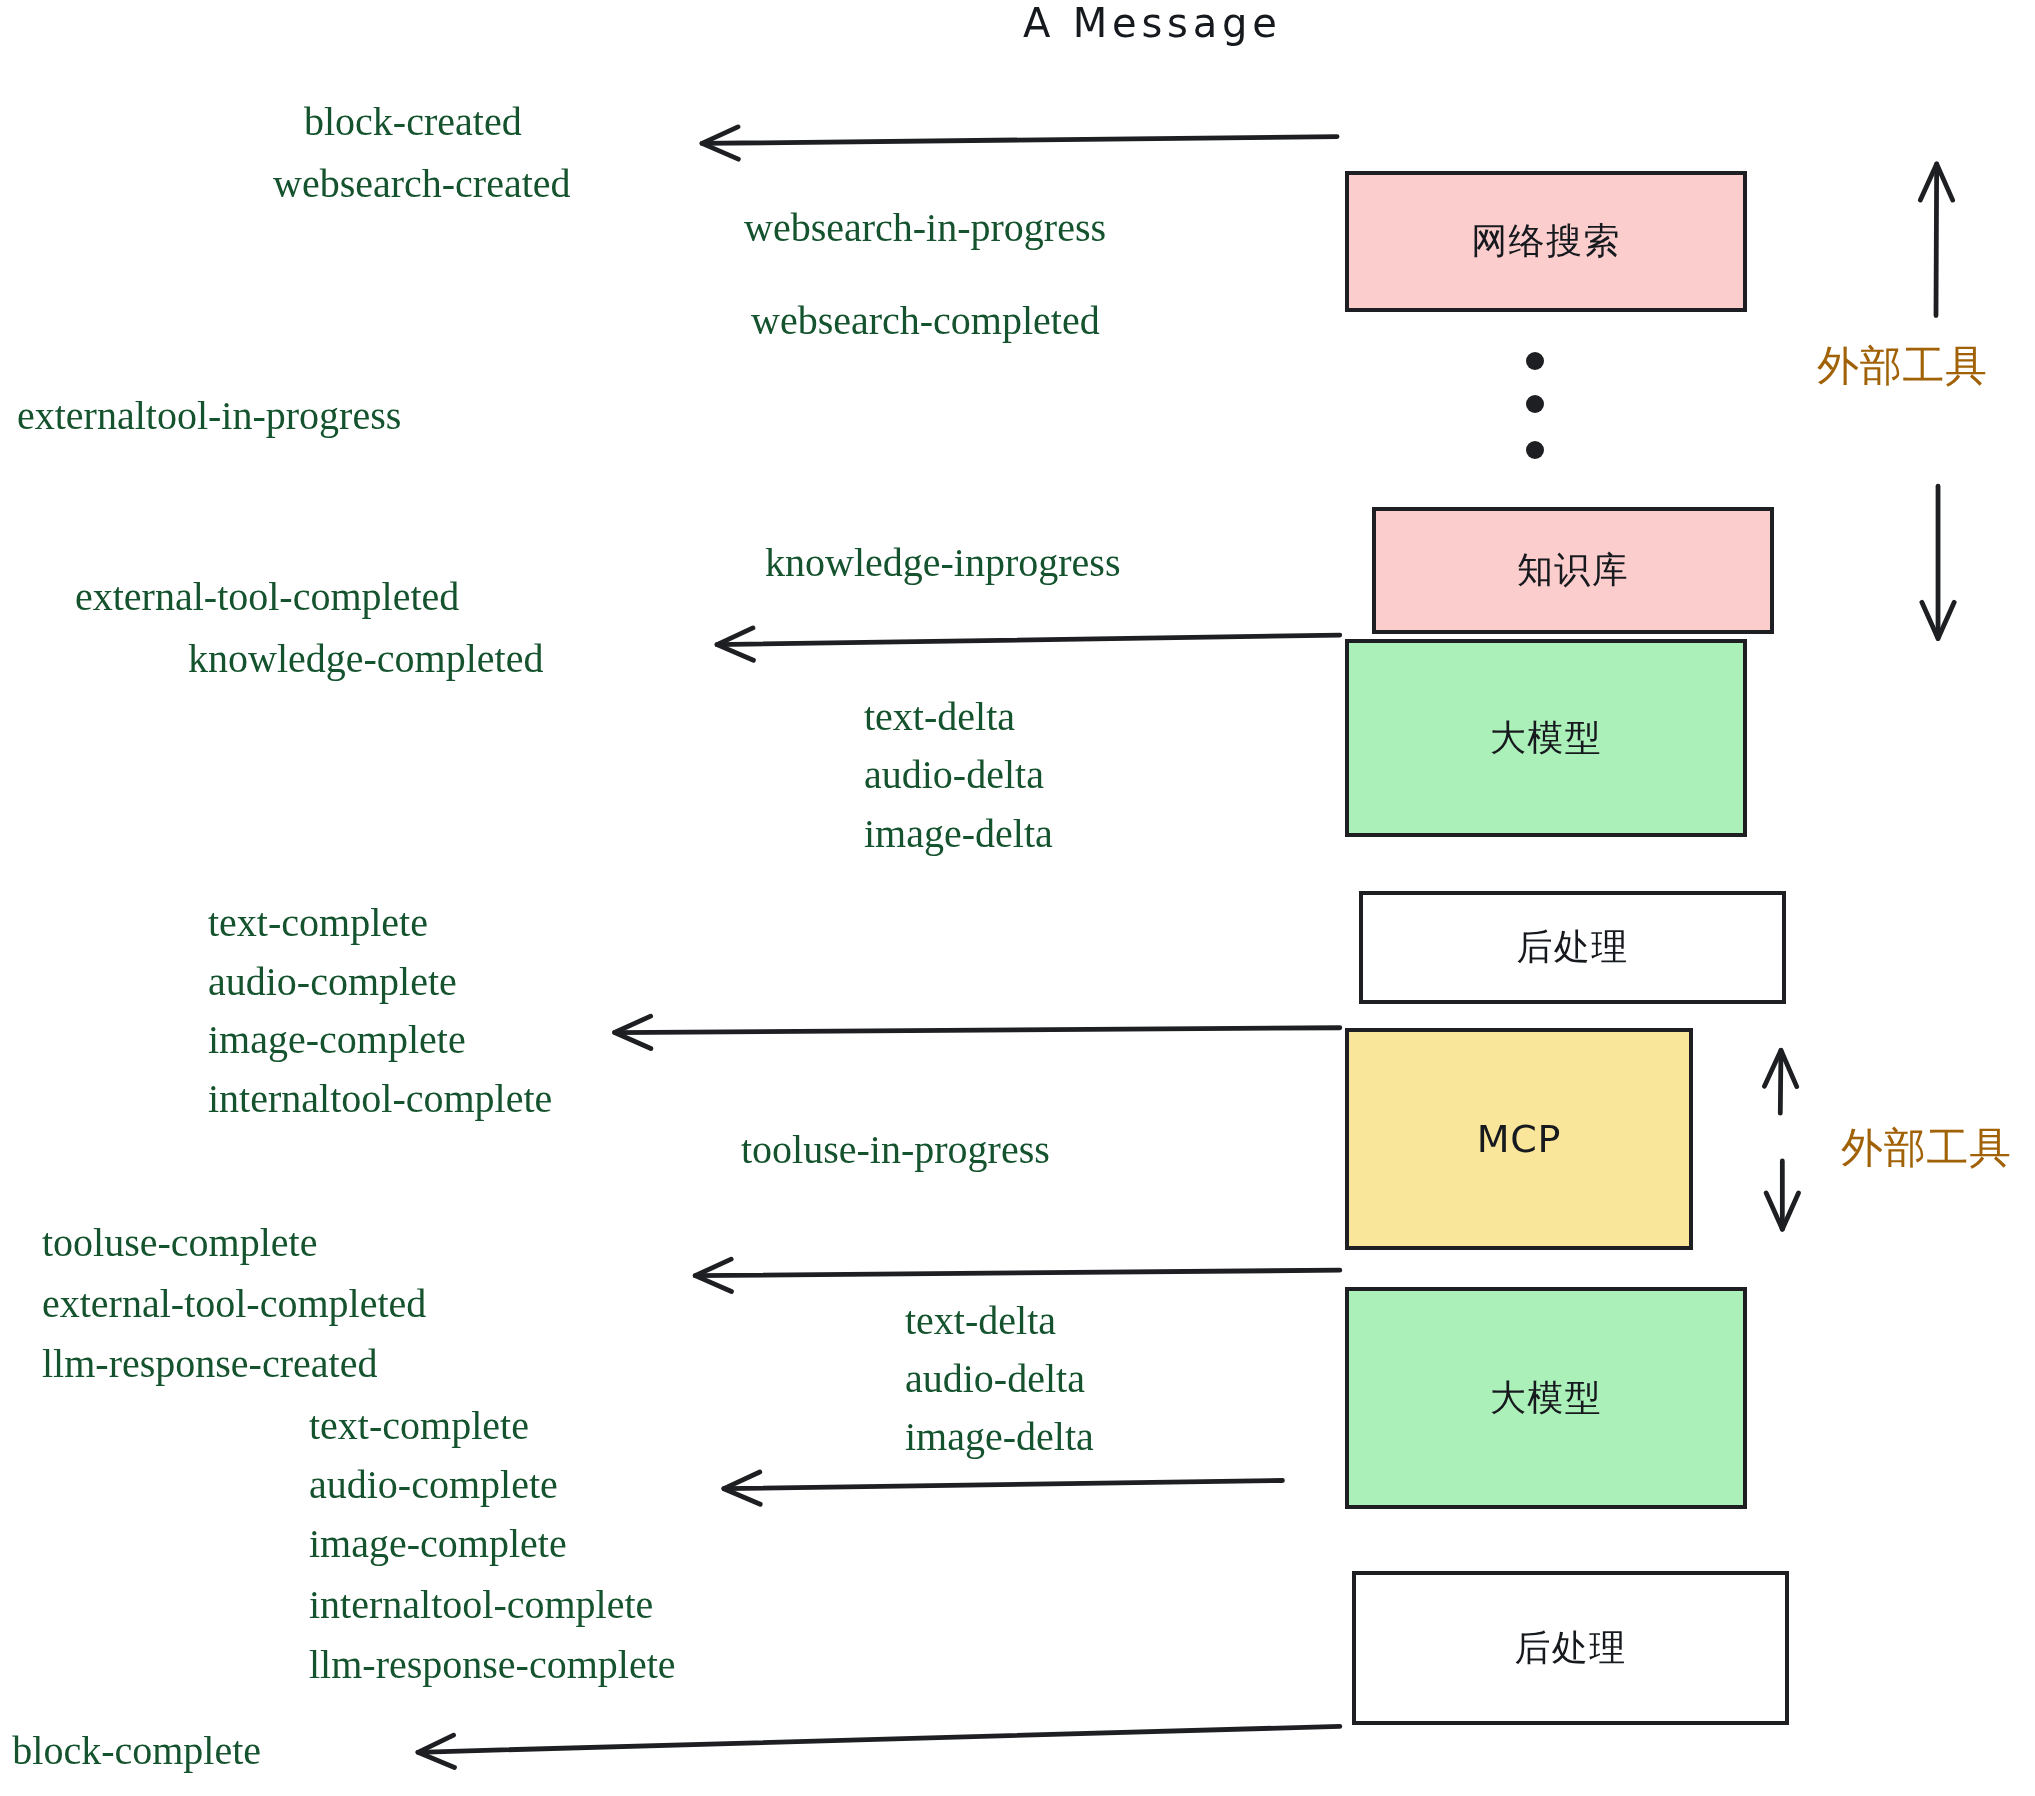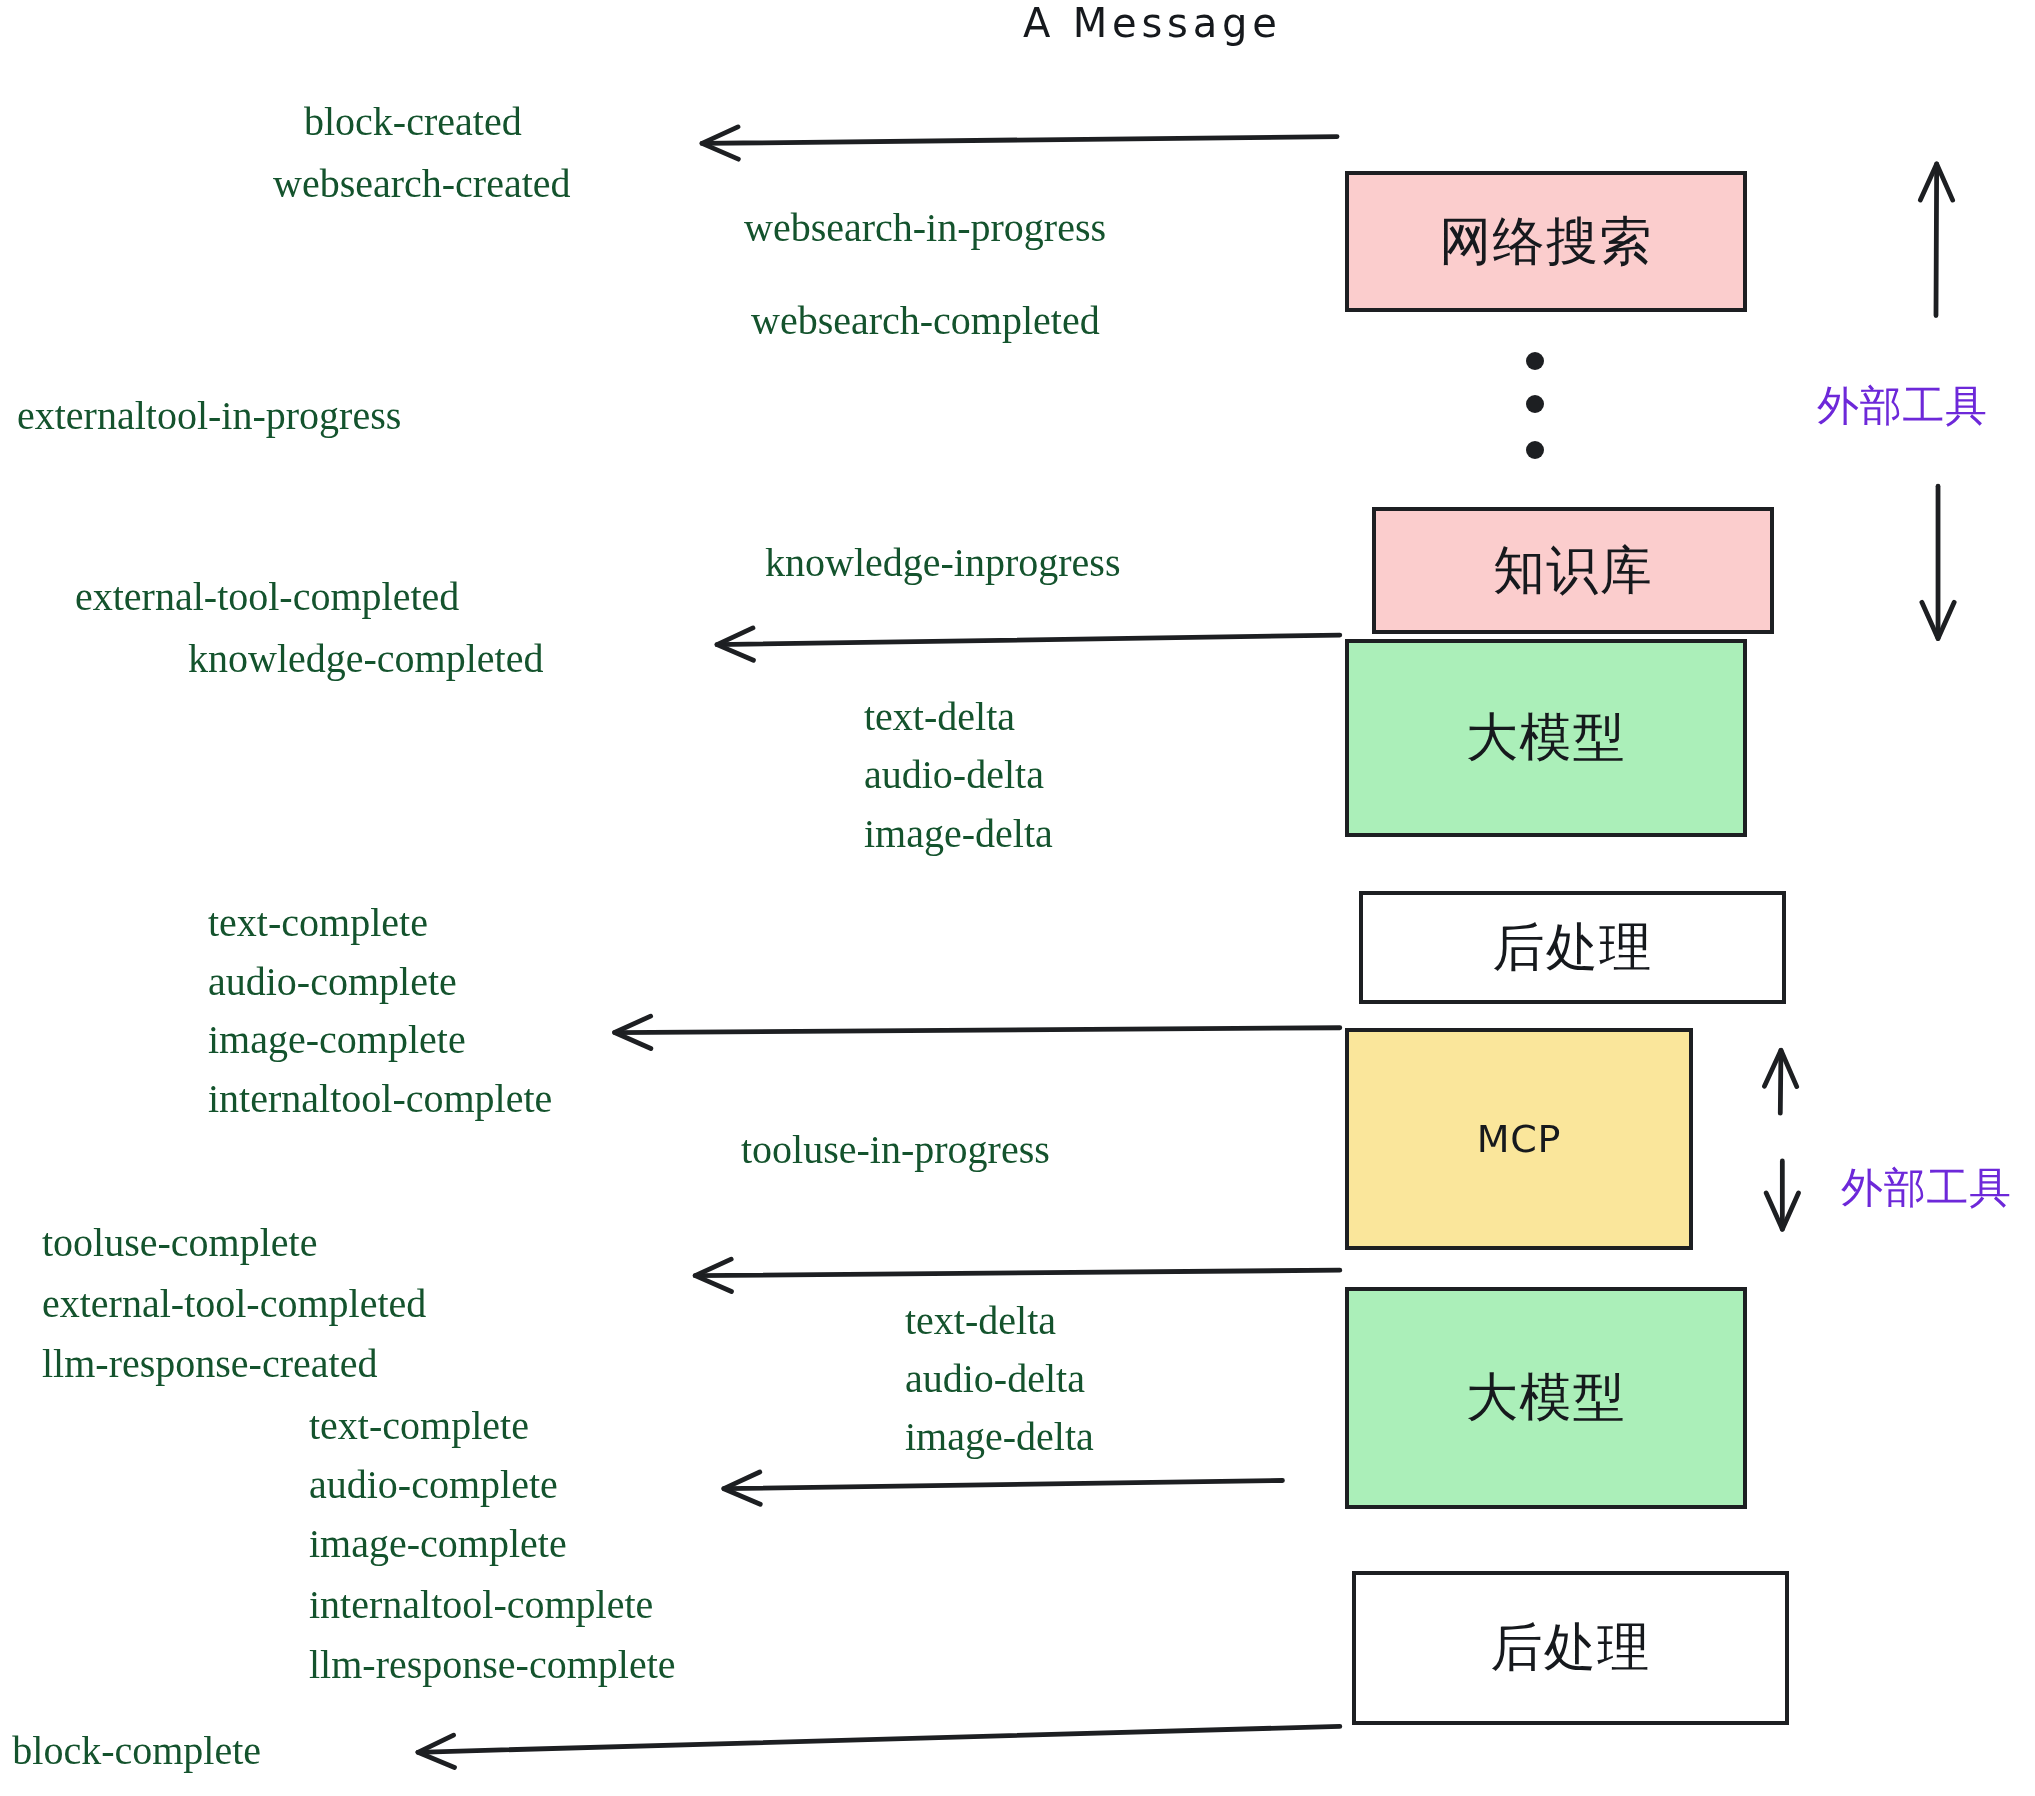--- a/index.html
+++ b/index.html
@@ -44,30 +44,29 @@
     position: absolute;
     box-sizing: border-box;
     border: 4.8px solid #1d1f22;
     display: flex;
     align-items: center;
     justify-content: center;
     font-family: "DejaVu Sans", sans-serif;
     color: #16191d;
     white-space: nowrap;
   }
-  .box-cjk { font-size: 52px; letter-spacing: 1.4px; }
+  .box-cjk { font-size: 36px; letter-spacing: 1.4px; }
   .box-latin { font-family: "DejaVu Sans", sans-serif; font-size: 38px; letter-spacing: 0.7px; }
   .side-label {
     position: absolute;
     font-family: "DejaVu Sans", sans-serif;
     font-size: 42px;
-    color: #6d28d9;
+    color: #a16207;
     white-space: nowrap;
     letter-spacing: 0.7px;
-    margin-top: 40px;
   }
   .dot {
     position: absolute;
     width: 18px;
     height: 18px;
     border-radius: 50%;
     background: #1d1f22;
   }
 </style>
 </head>

